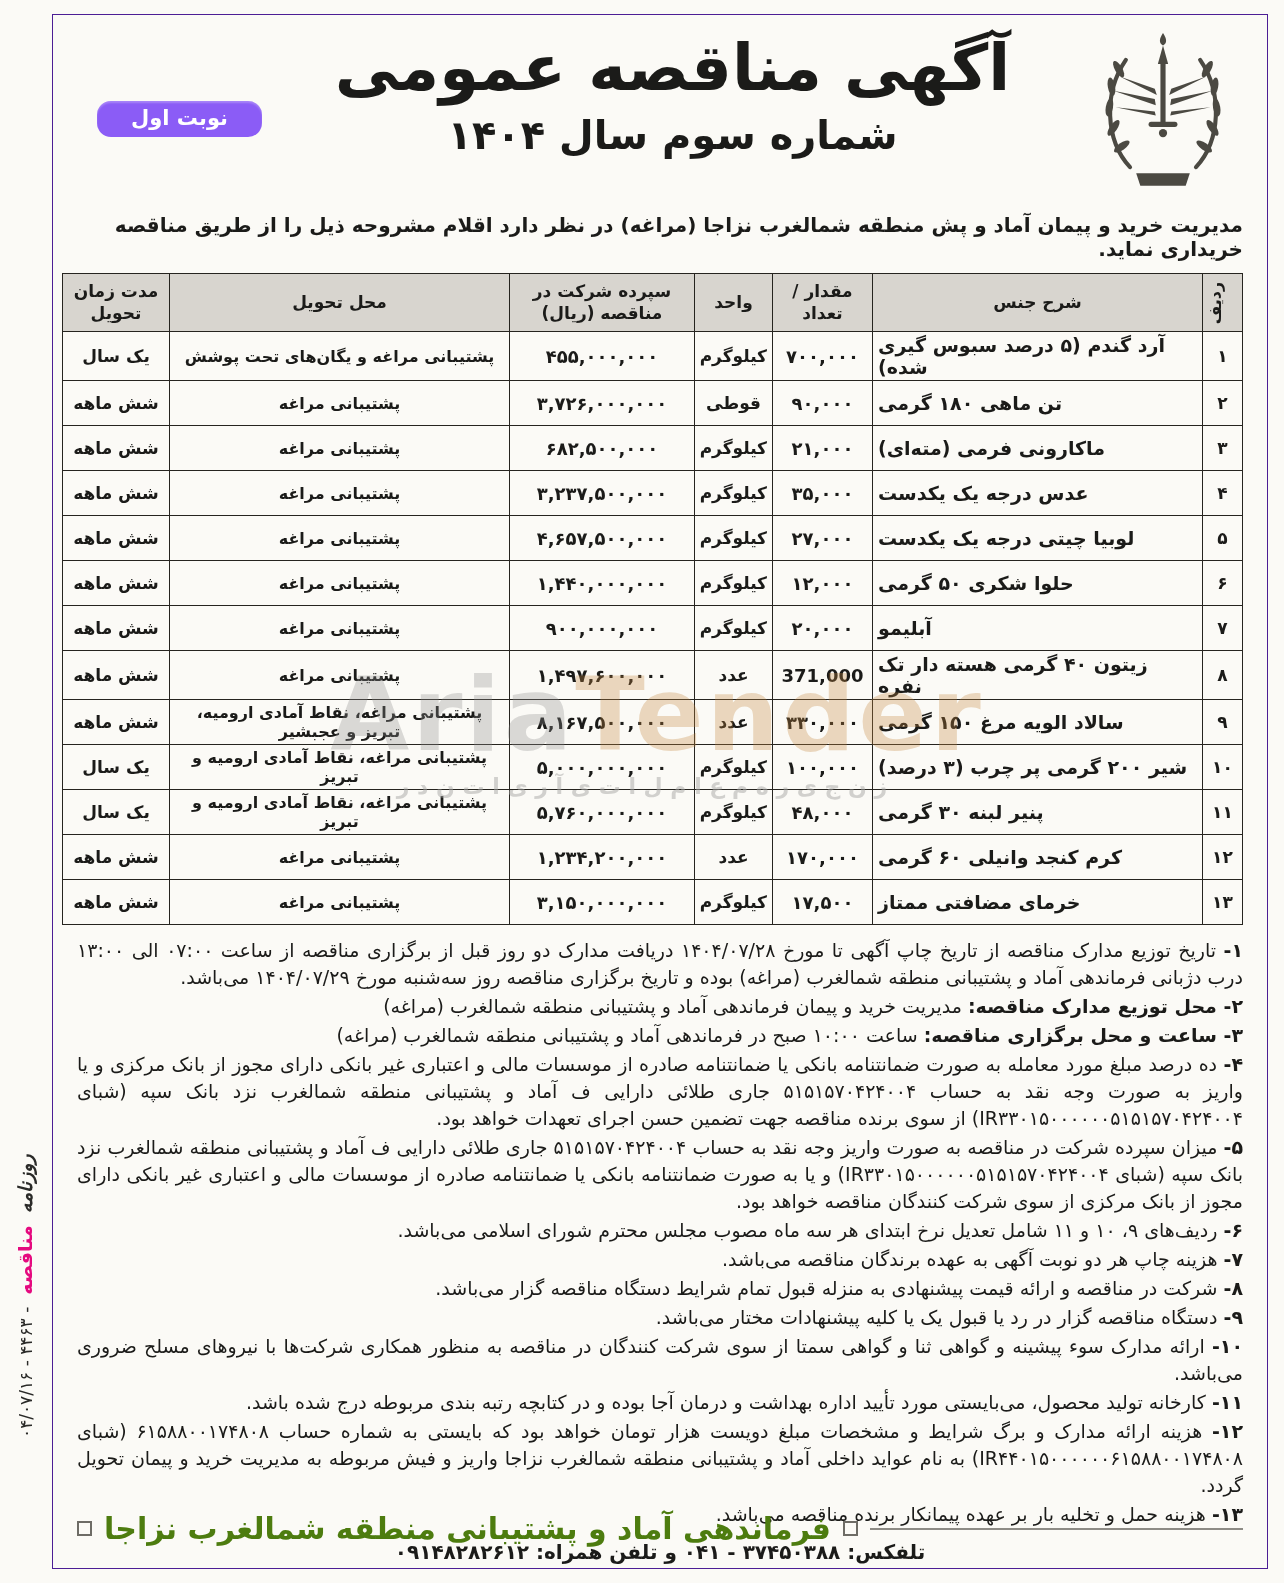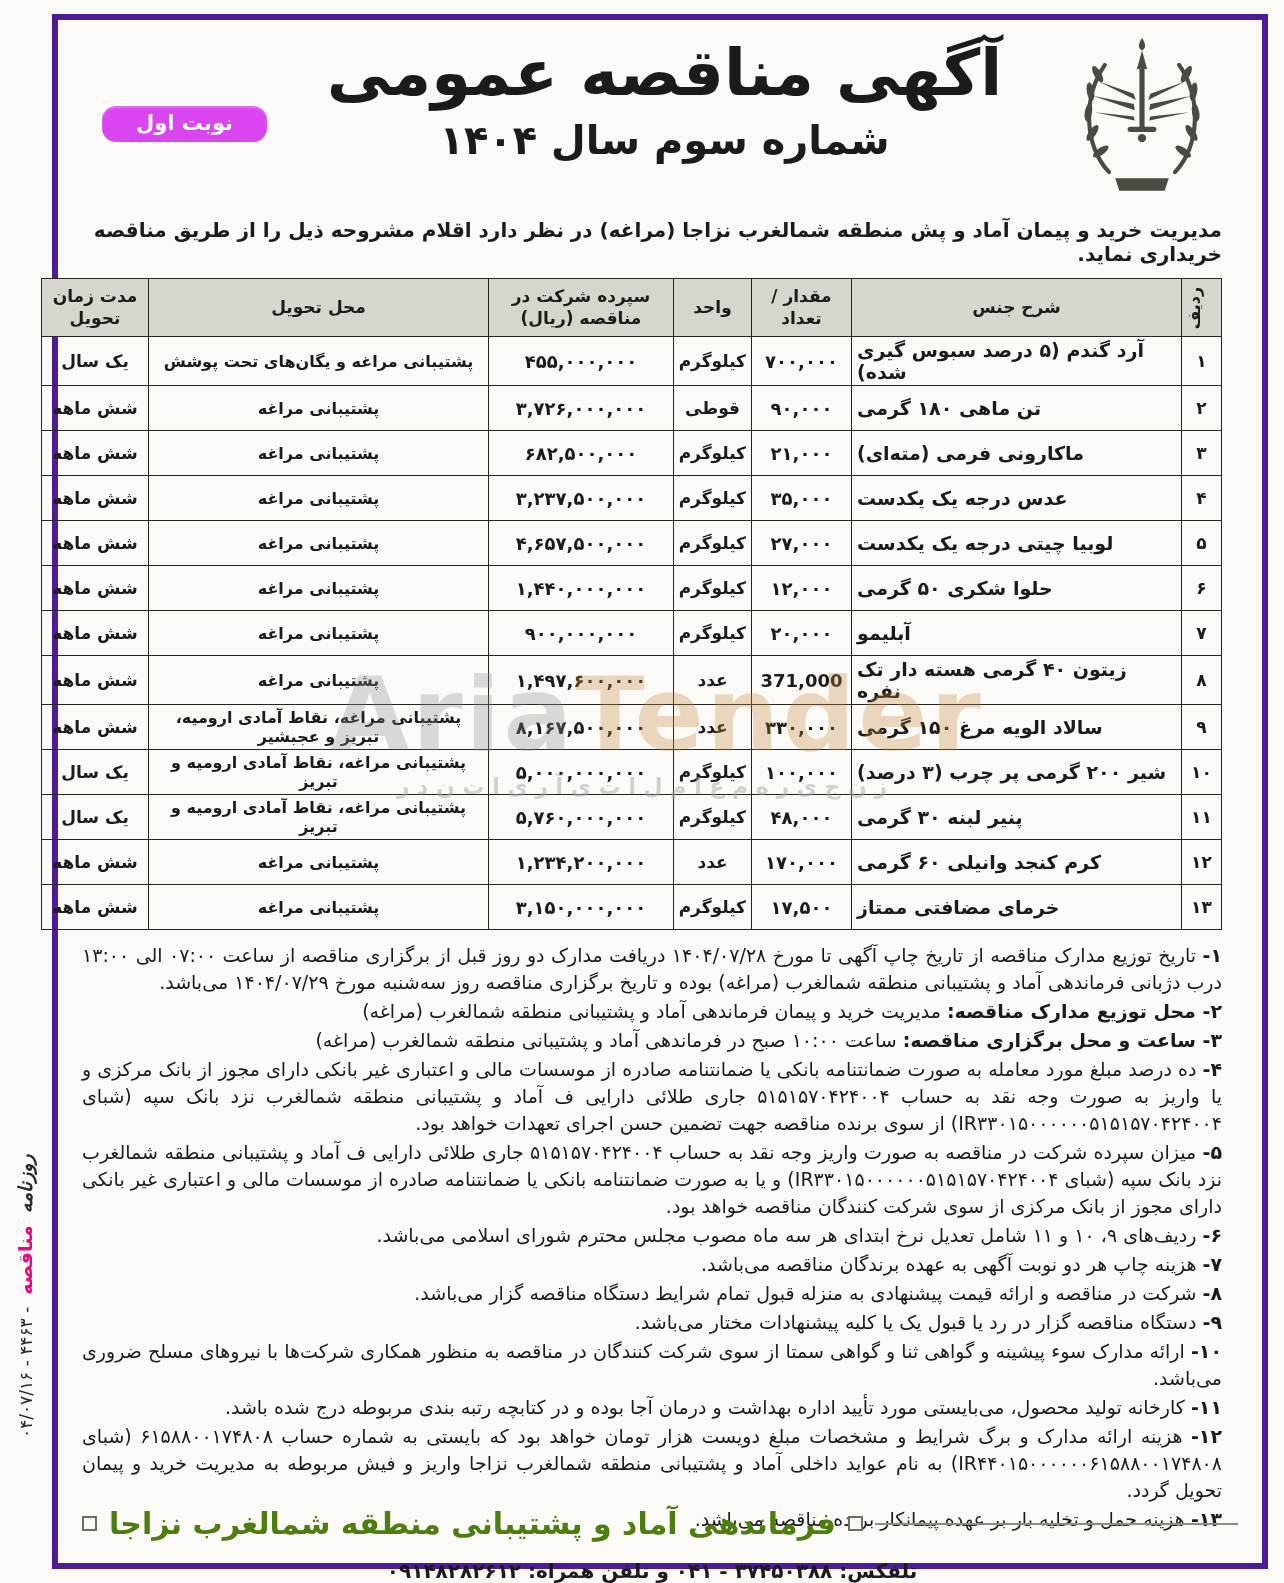--- a/index.html
+++ b/index.html
@@ -5,32 +5,32 @@
   * { margin:0; padding:0; box-sizing:border-box; }
   html,body { background:#e8e6e1; }
   body { font-family:"DejaVu Sans", sans-serif; color:#1b1b19; }
 
   .page {
     position:relative; width:1284px; height:1583px;
     background:#fbfaf6; margin:0 auto; overflow:hidden; direction:rtl;
   }
   .frame {
     position:absolute; top:14px; right:16px; left:52px; bottom:14px;
-    border:6px solid #4c1d95; padding:16px 40px 10px 24px;
+    border:1px solid #4c1d95; padding:16px 24px 10px 24px;
   }
 
   
   .header-row { display:flex; height:178px; align-items:flex-start; }
   .emblem-wrap { width:160px; height:172px; display:flex; justify-content:center; }
   .title-block { flex:1; text-align:center; padding-top:4px; }
   .main-title { font-size:64px; font-weight:900; letter-spacing:-1px; line-height:1.05; }
   .sub-title  { font-size:40px; font-weight:800; margin-top:10px; }
   .badge-wrap { width:185px; padding-top:70px; text-align:right; }
   .badge {
-    display:inline-block; background:#d946ef; color:#fff;
+    display:inline-block; background:#8b5cf6; color:#fff;
     padding:5px 34px 7px; border-radius:14px;
     font-size:21px; font-weight:700;
     box-shadow:inset 0 2px 2px rgba(255,255,255,.25);
   }
 
   .intro { font-size:20px; font-weight:800; margin:4px 0 12px; }
 
   
   table { width:100%; border-collapse:collapse; table-layout:fixed; }
   th,td { border:1px solid #26241f; vertical-align:middle; text-align:center; padding:2px 5px; }
@@ -42,21 +42,21 @@
   .c-unit { font-size:17px; }
   .c-place{ font-size:16px; }
   .c-dur  { font-size:17px; }
   .radif-label { display:inline-block; transform:rotate(-90deg); white-space:nowrap; font-size:16px; }
 
   
   .notes { margin-top:12px; }
   .note { font-size:19px; line-height:27px; text-align:justify; margin-bottom:2px; }
   .note b { font-weight:800; }
 
-  .contact { text-align:center; font-size:20px; font-weight:800; margin-top:26px; }
+  .contact { text-align:center; font-size:20px; font-weight:800; margin-top:12px; }
 
   
   .footer-bar {
     position:absolute; bottom:22px; right:24px; left:24px;
     display:flex; align-items:center; gap:12px;
   }
   .footer-line { flex:1; border-top:2px solid #8d8b85; }
   .footer-sq { width:15px; height:15px; border:2px solid #6e6c66; background:#fbfaf6; flex:0 0 auto; }
   .footer-text { color:#4d7c0f; font-size:30px; font-weight:800; white-space:nowrap; }
 

